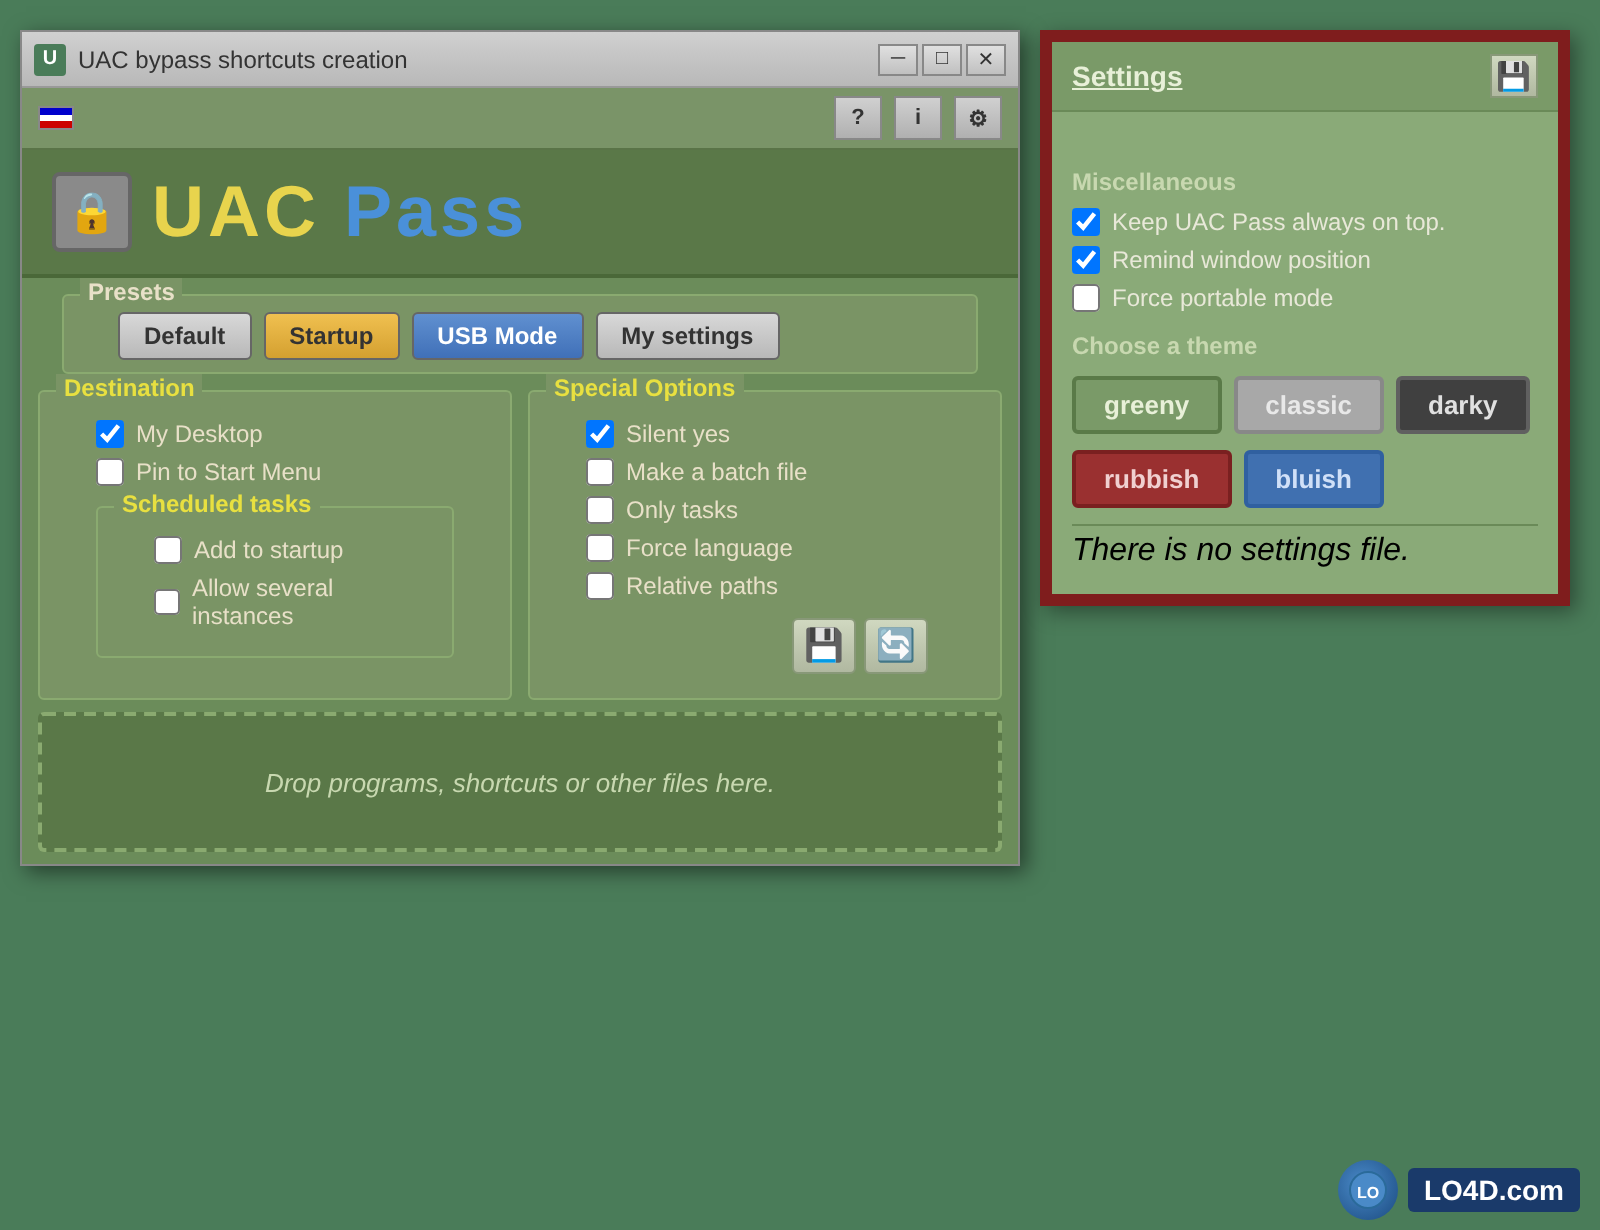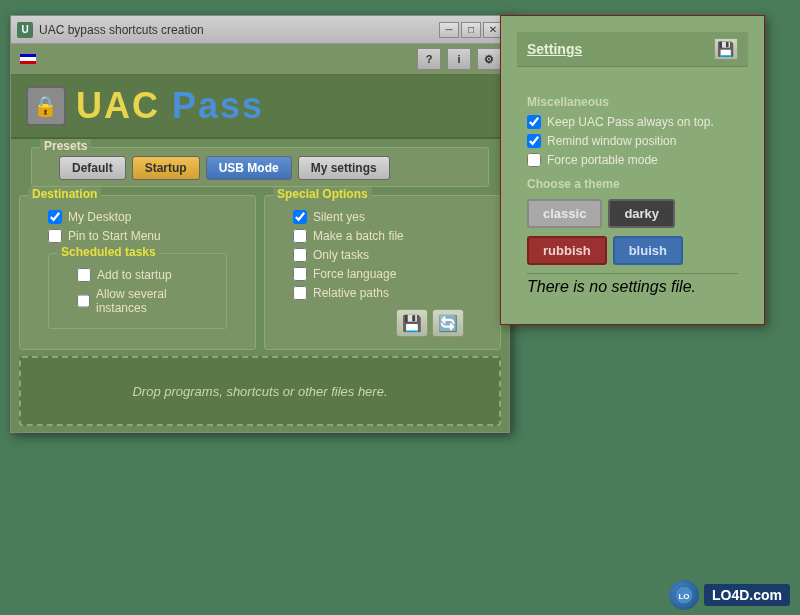--- a/index.html
+++ b/index.html
@@ -252,26 +252,26 @@
       align-items: center;
       justify-content: center;
       border-radius: 3px;
       font-size: 16px;
     }
 
     
     .settings-panel {
       position: absolute;
       top: 15px;
-      left: 500px;
+      left: 520px;
       width: 265px;
       background: #8aaa78;
-      border: 1px solid #7f1d1d;
+      border: 6px solid #7f1d1d;
       box-shadow: 3px 3px 10px rgba(0,0,0,0.4);
-      padding: 16px;
+      padding: 0;
     }
 
     .settings-header {
       background: #7a9a68;
       padding: 6px 10px;
       display: flex;
       align-items: center;
       justify-content: space-between;
       border-bottom: 1px solid #6a8a58;
     }
@@ -522,20 +522,21 @@
       <label for="s2">Remind window position</label>
     </div>
     <div class="settings-checkbox-row">
       <input type="checkbox" id="s3" style="">
       <label for="s3">Force portable mode</label>
     </div>
 
     <div class="theme-section-title">Choose a theme</div>
 
     <div class="theme-buttons">
+      <button class="theme-btn theme-greeny">greeny</button>
       <button class="theme-btn theme-classic">classic</button>
       <button class="theme-btn theme-darky">darky</button>
     </div>
     <div class="theme-buttons">
       <button class="theme-btn theme-rubbish">rubbish</button>
       <button class="theme-btn theme-bluish">bluish</button>
     </div>
 
     <div class="settings-status">There is no settings file.</div>
   </div>

